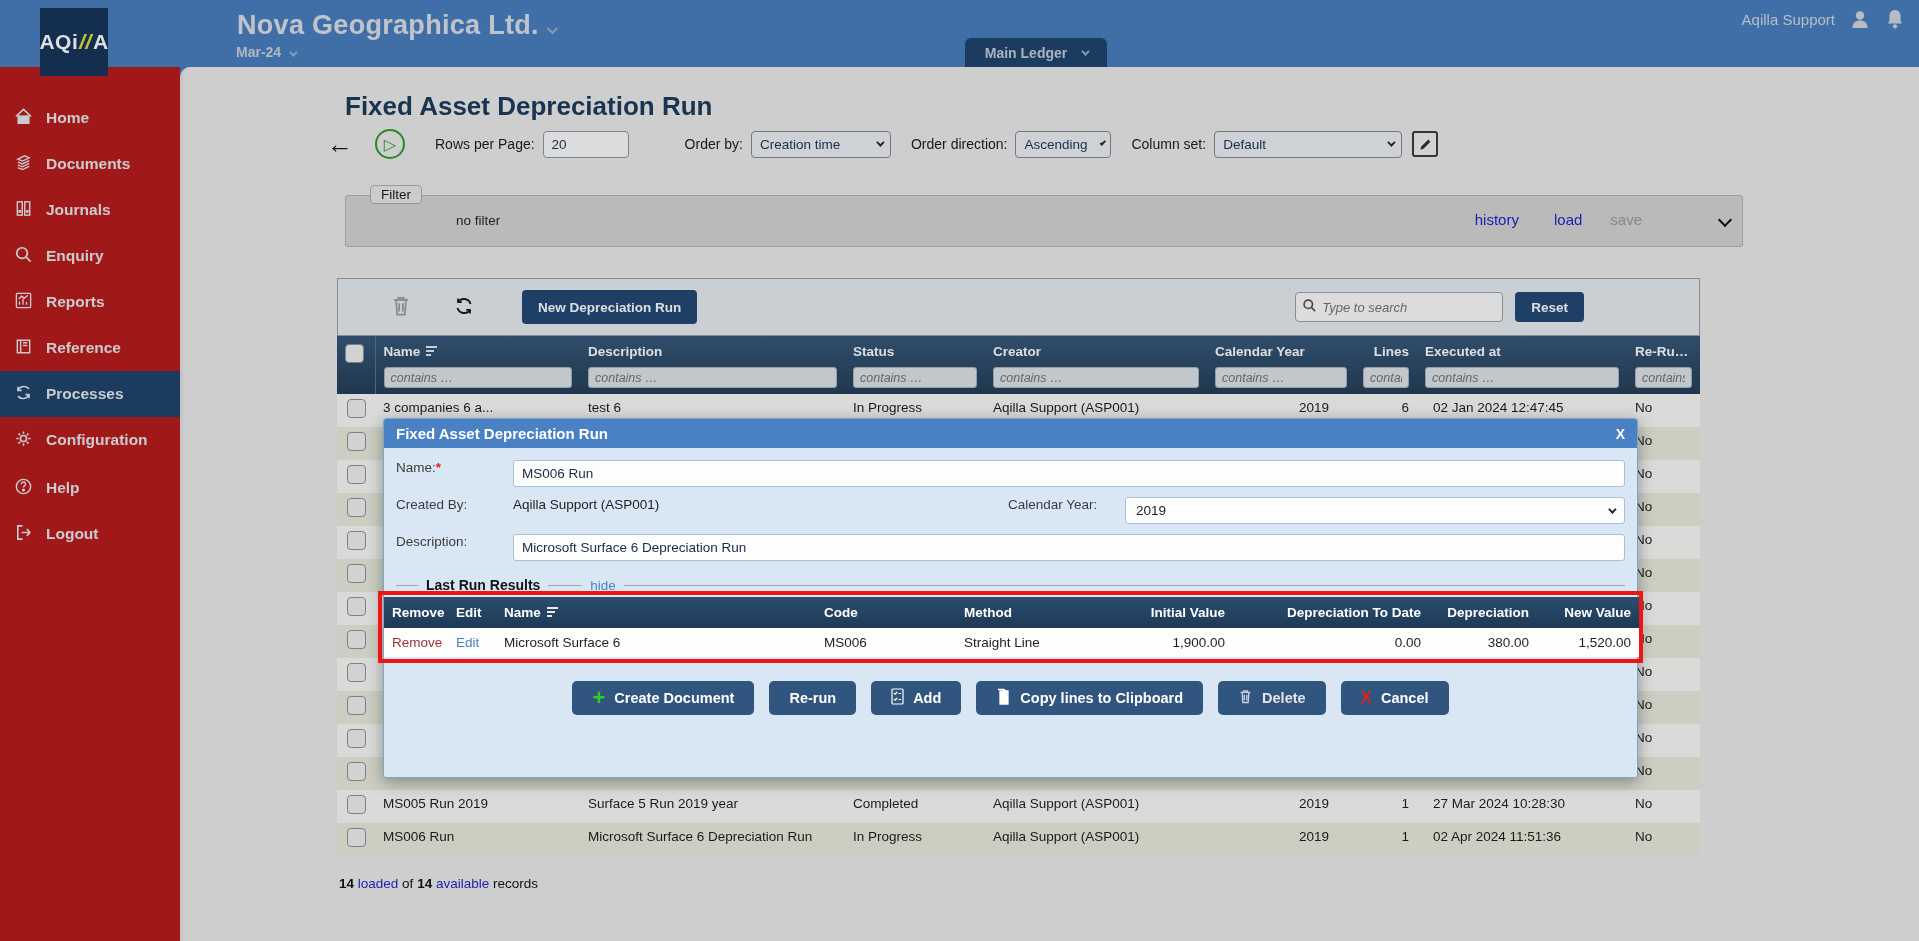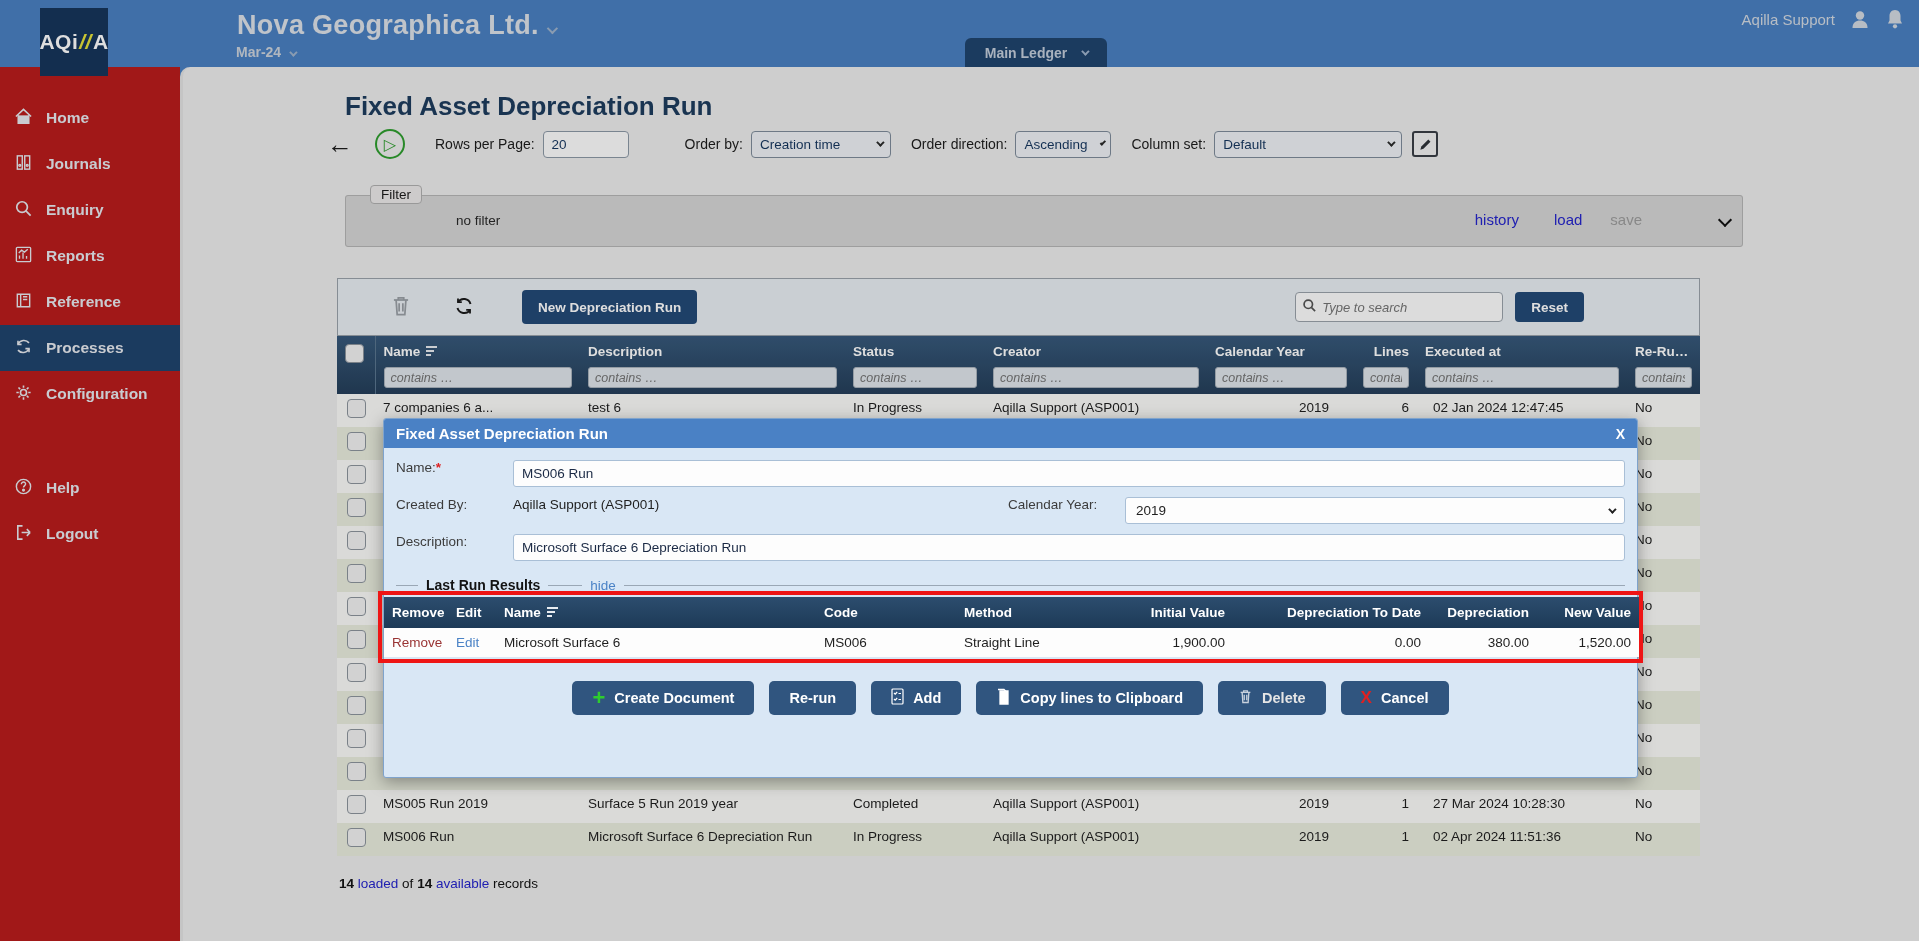--- a/index.html
+++ b/index.html
@@ -161,20 +161,29 @@
     </div>
   <div class="nav">
     <div class="nav-item">
       <span><svg width="19" height="19" viewBox="0 0 20 20" fill="none" stroke="#e7eaef" stroke-width="1.7">
             <path d="M2 10 L10 2.5 L18 10"></path>
             <path d="M4.5 8.8 V17 H15.5 V8.8" fill="#e7eaef"></path>
           </svg></span>
       <span>Home</span>
     </div>
     <div class="nav-item">
+      <span><svg width="19" height="19" viewBox="0 0 20 20" fill="none" stroke="#e7eaef" stroke-width="1.4">
+            <path d="M4 6.5 L11 3 L16 5 L9 8.5 Z"></path>
+            <path d="M4 9.5 L9 11.5 L16 8"></path>
+            <path d="M4 12.5 L9 14.5 L16 11"></path>
+            <path d="M4 15.5 L9 17.5 L16 14"></path>
+          </svg></span>
+      <span>Documents</span>
+    </div>
+    <div class="nav-item">
       <span><svg width="19" height="19" viewBox="0 0 20 20" fill="none" stroke="#e7eaef" stroke-width="1.5">
             <rect x="3.5" y="3" width="5.2" height="14"></rect>
             <rect x="11.3" y="3" width="5.2" height="14"></rect>
             <circle cx="6.1" cy="13" r="1"></circle>
             <circle cx="13.9" cy="13" r="1"></circle>
           </svg></span>
       <span>Journals</span>
     </div>
     <div class="nav-item">
       <span><svg width="19" height="19" viewBox="0 0 20 20" fill="none" stroke="#e7eaef" stroke-width="1.8">
@@ -347,21 +356,21 @@
           <td><input class="contains-in" placeholder="contains …" style=""></td>
           <td><input class="contains-in" placeholder="contains …" style=""></td>
           <td><input class="contains-in" placeholder="contains …" style=""></td>
           <td><input class="contains-in" placeholder="contains …" style=""></td>
           <td><input class="contains-in" placeholder="contains …" style=""></td>
         </tr>
       </thead>
       <tbody>
           <tr>
             <td class="c-cb"><span class="cb"></span></td>
-            <td class="c-name">7 companies 6 a...</td>
+            <td class="c-name">3 companies 6 a...</td>
             <td class="c-desc">test 6</td>
             <td class="c-status">In Progress</td>
             <td class="c-creator">Aqilla Support (ASP001)</td>
             <td class="c-year">2019</td>
             <td class="c-lines">6</td>
             <td class="c-exec">02 Jan 2024 12:47:45</td>
             <td class="c-rerun">No</td>
           </tr>
           <tr class="alt">
             <td class="c-cb"><span class="cb"></span></td>

